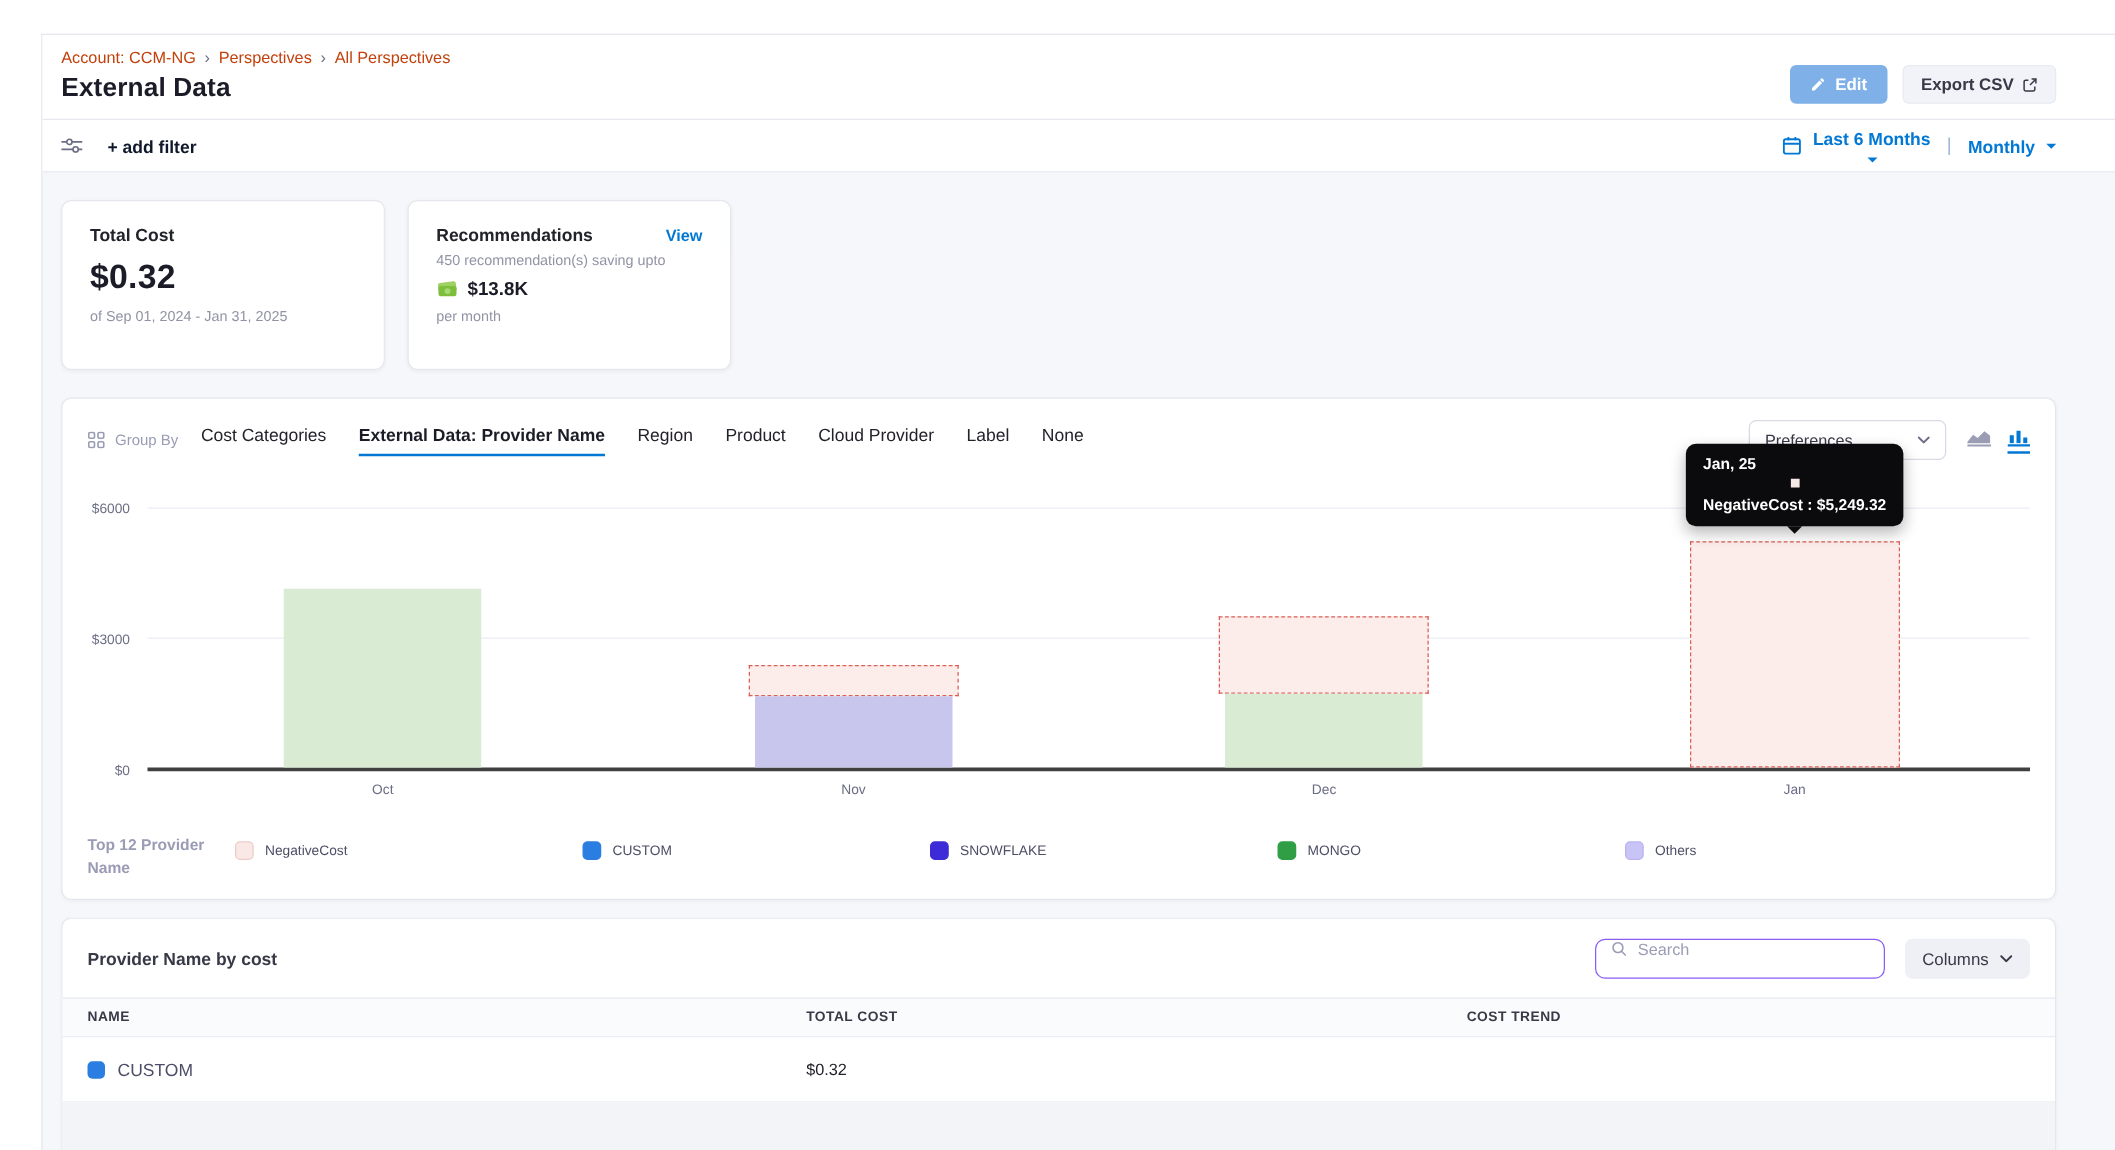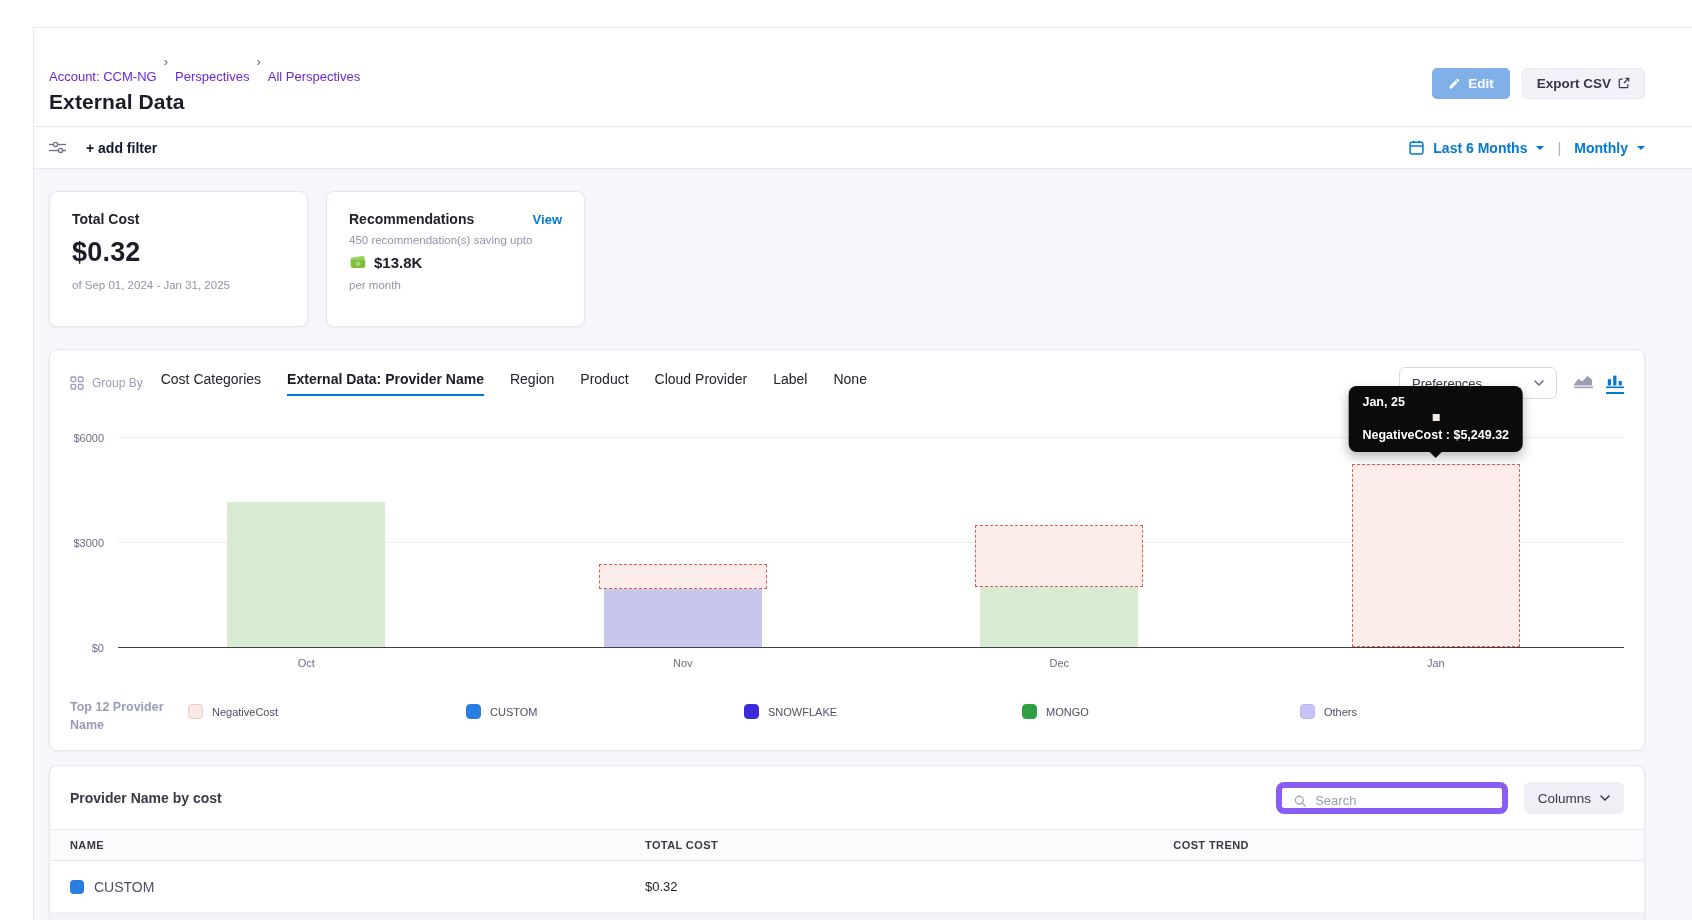--- a/index.html
+++ b/index.html
@@ -15,21 +15,21 @@
     display:flex; flex-direction:column; background:#f6f7fa;
   }
 
   
   .page-header {
     background:#fff; border-bottom:1px solid #e6e7ef;
     padding:10px 47px 12px 15px;
     display:flex; justify-content:space-between;
   }
   .breadcrumb { display:flex; align-items:center; font-size:13px; }
-  .crumb { color:#6d28d9; cursor:pointer;margin-top:31px; }
+  .crumb { color:#c2410c; cursor:pointer; }
   .crumb-sep { color:#6b6d85; margin:0 7px; font-size:13px; }
   .page-title { font-size:21px; font-weight:700; color:#1c1c28; margin-top:6px; letter-spacing:.1px; }
   .header-actions { display:flex; align-items:center; gap:12px; margin-top:14px; }
   .btn { display:flex; align-items:center; gap:7px; height:31px; padding:0 16px;
          border:none; border-radius:5px; font-size:13.5px; font-weight:700; cursor:pointer;
          font-family:"Liberation Sans",sans-serif; }
   .btn-edit { background:#7fb1e8; color:#fff; }
   .btn-export { background:#f2f3f9; color:#383946; border:1px solid #e8eaf2; padding:0 14px; }
 
   
@@ -73,21 +73,21 @@
   .pref-select { width:158px; height:32px; border:1px solid #d9dae6; border-radius:6px; background:#fff;
                  display:flex; align-items:center; justify-content:space-between; padding:0 12px;
                  font-size:13px; color:#383946; cursor:pointer; }
   .chart-type-icons { display:flex; align-items:center; gap:13px; }
   .ct-icon { display:inline-flex; padding-bottom:3px; border-bottom:2px solid transparent; cursor:pointer; }
   .ct-icon.active { border-bottom-color:#0278d5; }
 
   .chart-body { display:flex; margin-top:38px; }
   .y-axis { width:48px; position:relative; height:210px; }
   .ytick { position:absolute; right:14px; transform:translateY(50%); font-size:11px; color:#6b6d85; }
-  .plot { flex:1; position:relative; height:210px; border-bottom:1px solid #404040; display:flex;align-items:flex-end; }
+  .plot { flex:1; position:relative; height:210px; border-bottom:3px solid #404040; display:flex;align-items:flex-end; }
   .gridline { position:absolute; left:0; right:0; height:1px; background:#ebedf3; }
   .slot { flex:1; position:relative; display:flex; justify-content:center; align-items:flex-end; height:100%; }
   .stack { width:42%; height:100%; display:flex; flex-direction:column-reverse; position:relative; }
   .seg { width:100%; }
   .seg.dashed { border:1.6px dashed #da5f57; width:calc(100% + 10px); margin-left:-5px; }
   .x-axis { margin-left:48px; display:flex; padding-top:9px; }
   .xtick { flex:1; text-align:center; font-size:11px; color:#6b6d85; }
 
   .tooltip { position:absolute; left:50%; transform:translateX(-50%);
              background:#0b0b0d; color:#fff; border-radius:8px; padding:9px 14px 10px;
@@ -103,22 +103,22 @@
   .legend-title { width:118px; font-size:12.5px; font-weight:600; color:#9a9cb5; line-height:1.4; }
   .legend-items { display:flex; flex:1; padding-top:5px; }
   .legend-item { width:278px; display:flex; align-items:center; gap:9px; font-size:11px; color:#4d4f66; cursor:pointer; }
   .legend-swatch { width:15px; height:15px; border-radius:4px; border:1px solid transparent; flex:0 0 auto; }
 
   
   .table-panel { margin-top:14px; padding-top:16px; border-radius:8px 8px 0 0; overflow:hidden; border-bottom:none; }
   .table-head-row { display:flex; justify-content:space-between; align-items:center; padding:0 20px; margin-bottom:15px; }
   .table-title { font-size:14px; font-weight:700; color:#383946; }
   .search-and-columns { display:flex; align-items:center; }
-  .search-box { width:232px; height:32px; border:6px solid #8b5cf6; border-radius:8px; background:#fff;
-                display:flex; align-items:flex-end; gap:9px; padding:0 12px; }
+  .search-box { width:232px; height:32px; border:1px solid #8b5cf6; border-radius:8px; background:#fff;
+                display:flex; align-items:flex-start; gap:9px; padding:0 12px; }
   .search-box input { border:none; outline:none; font-size:13px; color:#383946; width:100%;
                       font-family:"Liberation Sans",sans-serif; background:transparent; }
   .search-box input::placeholder { color:#9a9cb5; }
   .columns-btn { height:32px; padding:0 14px; background:#eef0f6; border:none; border-radius:6px;
                  display:flex; align-items:center; gap:9px; font-size:13.5px; color:#383946;
                  margin-left:16px; cursor:pointer; font-family:"Liberation Sans",sans-serif; }
   .thead { display:grid; grid-template-columns:37% 34% 29%; padding:0 20px; height:32px; align-items:center;
            background:#fafbfd; border-top:1px solid #e8e9f1; border-bottom:1px solid #e8e9f1;
            font-size:11px; font-weight:700; color:#383946; letter-spacing:.4px; }
   .trow { display:grid; grid-template-columns:37% 34% 29%; padding:0 20px; height:52px; align-items:center;
@@ -177,21 +177,21 @@
           </svg>
         <span class="add-filter">+ add filter</span>
       </div>
       <div class="date-controls">
         <svg width="15" height="15" viewBox="0 0 14 14" fill="none">
             <rect x="1" y="2.2" width="12" height="10.8" rx="1.5" stroke="#0278d5" stroke-width="1.4"></rect>
             <line x1="1" y1="5.6" x2="13" y2="5.6" stroke="#0278d5" stroke-width="1.4"></line>
             <line x1="4.4" y1="0.6" x2="4.4" y2="3" stroke="#0278d5" stroke-width="1.4"></line>
             <line x1="9.6" y1="0.6" x2="9.6" y2="3" stroke="#0278d5" stroke-width="1.4"></line>
           </svg>
-        <span style="display:flex;align-items:center;gap:7px;">
+        <span style="display:flex;align-items:center;gap:7px;flex-direction:column;">
           <span>Last 6 Months</span>
           <i class="caret-down"></i>
         </span>
         <span class="pipe">|</span>
         <span style="display:flex;align-items:center;gap:7px;">
           <span>Monthly</span>
           <i class="caret-down"></i>
         </span>
       </div>
     </div>

